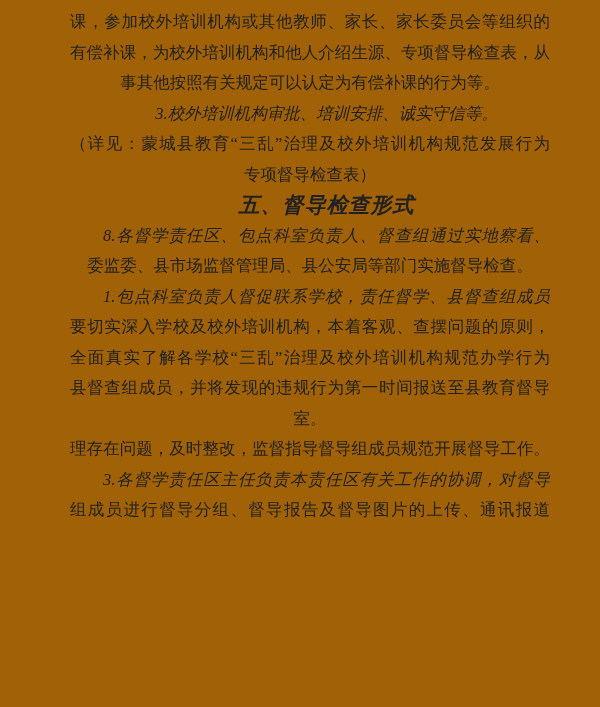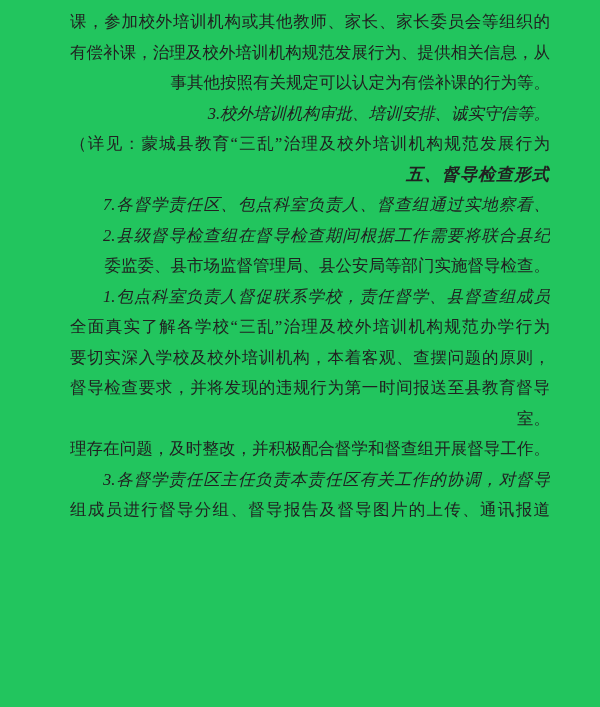--- a/index.html
+++ b/index.html
@@ -15,52 +15,52 @@
     background: #ffffff;
     font-family: "Liberation Serif", serif;
     font-size: 16.5px;
     color: #212121;
   }
   .line {
     width: 480px;
     height: 30.5px;
     line-height: 30.5px;
     overflow: hidden;
-    text-align: right;
+    text-align: center;
     white-space: nowrap;
   }
   .line.justify {
     white-space: normal;
     text-align: justify;
     text-align-last: justify;
   }
   .line.indent { text-indent: 33px; font-style: italic; }
   .line.bold {
     font-weight: 700;
-    font-size: 17px;
+    font-size: 21px;
     font-family: "Liberation Sans", sans-serif;
     letter-spacing: 1px;
   }
 </style>
 </head>
 <body>
 
-<div class="page" style="color: rgb(33, 33, 33); background: #22c55e;">
+<div class="page" style="color: rgb(33, 33, 33); background: #a16207;">
   <div id="doc-body">
       <div class="line justify">课，参加校外培训机构或其他教师、家长、家长委员会等组织的</div>
-      <div class="line justify">有偿补课，治理及校外培训机构规范发展行为、提供相关信息，从</div>
+      <div class="line justify">有偿补课，为校外培训机构和他人介绍生源、专项督导检查表，从</div>
       <div class="line">事其他按照有关规定可以认定为有偿补课的行为等。</div>
       <div class="line indent">3.校外培训机构审批、培训安排、诚实守信等。</div>
       <div class="line justify">（详见：蒙城县教育“三乱”治理及校外培训机构规范发展行为</div>
+      <div class="line">专项督导检查表）</div>
       <div class="line indent bold">五、督导检查形式</div>
-      <div class="line indent justify">7.各督学责任区、包点科室负责人、督查组通过实地察看、</div>
-      <div class="line indent justify">2.县级督导检查组在督导检查期间根据工作需要将联合县纪</div>
+      <div class="line indent justify">8.各督学责任区、包点科室负责人、督查组通过实地察看、</div>
       <div class="line">委监委、县市场监督管理局、县公安局等部门实施督导检查。</div>
       <div class="line indent justify">1.包点科室负责人督促联系学校，责任督学、县督查组成员</div>
+      <div class="line justify">要切实深入学校及校外培训机构，本着客观、查摆问题的原则，</div>
       <div class="line justify">全面真实了解各学校“三乱”治理及校外培训机构规范办学行为</div>
-      <div class="line justify">要切实深入学校及校外培训机构，本着客观、查摆问题的原则，</div>
-      <div class="line justify">督导检查要求，并将发现的违规行为第一时间报送至县教育督导</div>
+      <div class="line justify">县督查组成员，并将发现的违规行为第一时间报送至县教育督导</div>
       <div class="line">室。</div>
-      <div class="line justify">理存在问题，及时整改，并积极配合督学和督查组开展督导工作。</div>
+      <div class="line justify">理存在问题，及时整改，监督指导督导组成员规范开展督导工作。</div>
       <div class="line indent justify">3.各督学责任区主任负责本责任区有关工作的协调，对督导</div>
       <div class="line justify">组成员进行督导分组、督导报告及督导图片的上传、通讯报道</div>
     </div>
 </div>
 
 </body></html>

